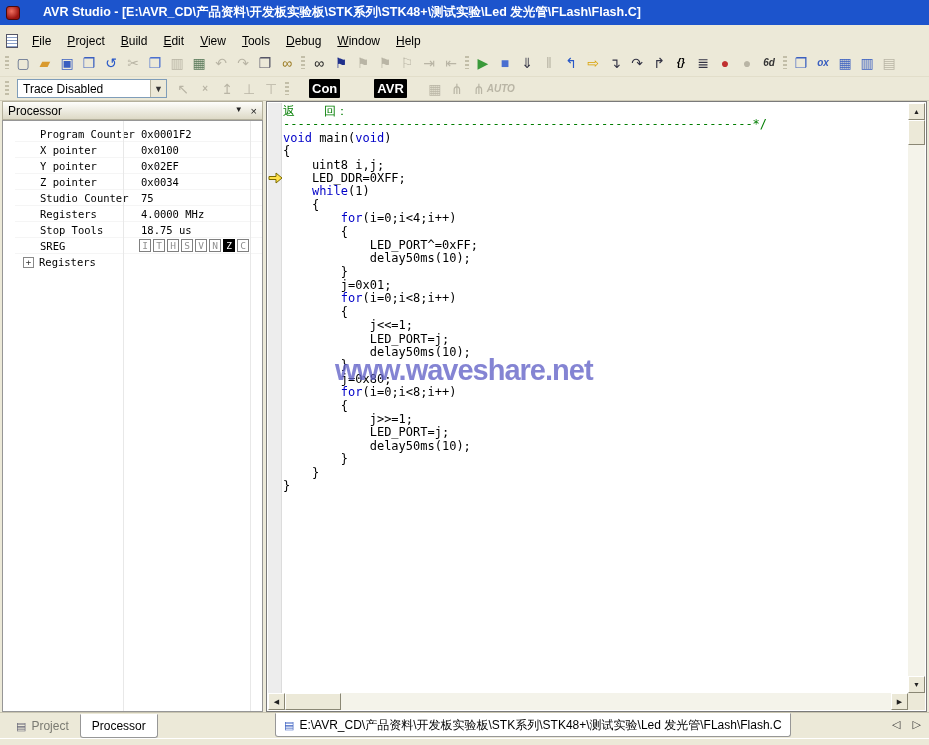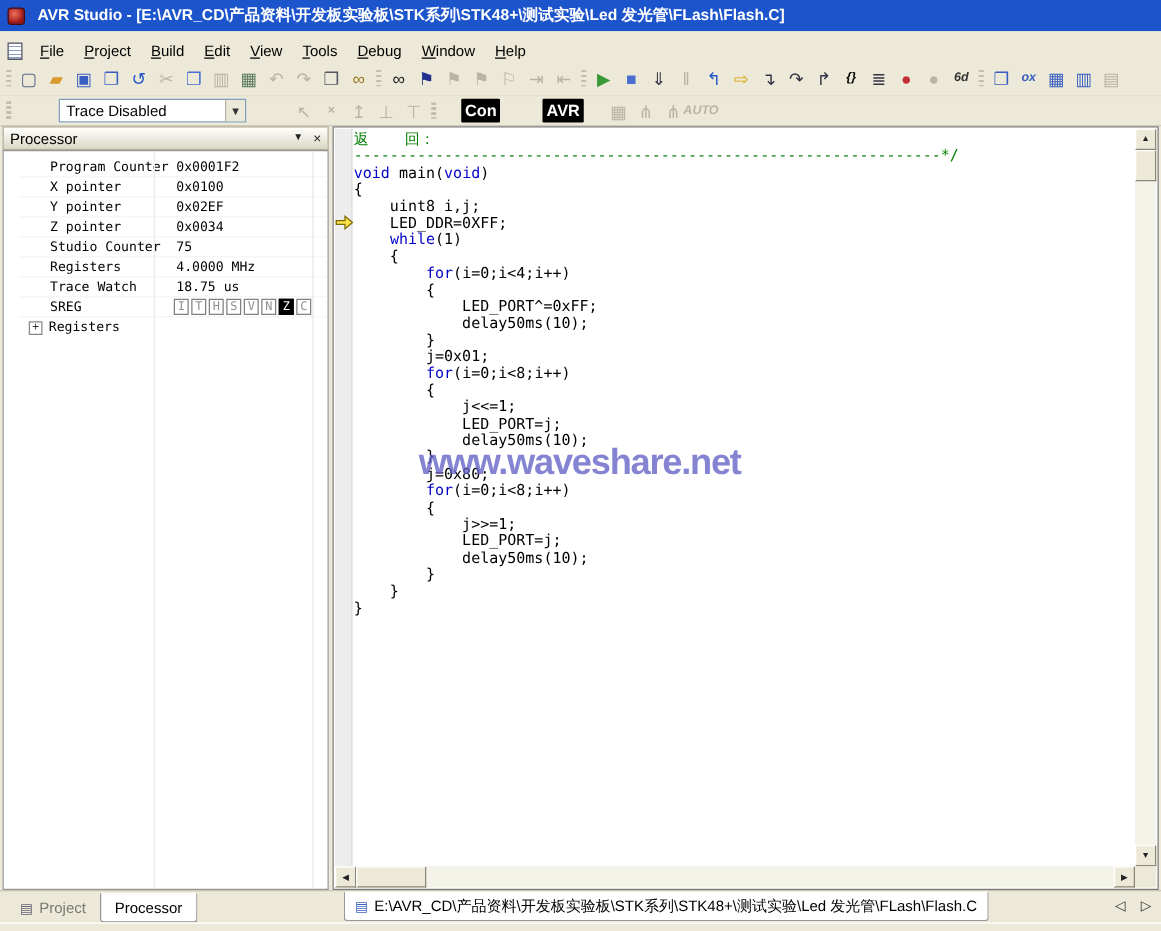--- a/index.html
+++ b/index.html
@@ -7,40 +7,40 @@
   body {
     position:relative; overflow:hidden; background:#ece9d8;
     font-family:"Liberation Sans", sans-serif; font-size:12px; color:#000;
   }
 
   
   .titlebar {
     position:absolute; top:0; left:0; right:0; height:25px;
     background:linear-gradient(180deg,#5a96ec 0%,#2a68dc 18%,#1e57cе 45%,#1c54cc 70%,#0c3aa6 100%);
     background-color:#1c54cc;
-    display:flex; align-items:center; gap:10px; padding:0 6px;
+    display:flex; align-items:center; gap:23px; padding:0 6px;
   }
   .app-icon { width:14px; height:14px; border-radius:3px; border:1px solid #4a0a0a;
     background:radial-gradient(circle at 38% 35%, #f07060, #9c1410 70%); flex:0 0 auto; }
   .title-text { color:#fff; font-weight:bold; font-size:12.5px; white-space:nowrap; overflow:hidden; }
 
   
   .menubar {
     position:absolute; top:25px; left:0; right:0; height:24px; background:#ece9d8;
     border-bottom:1px solid #d8d4c2; display:flex; align-items:center; padding:16px 4px;
   }
   .doc-icon { width:12px; height:14px; border:1px solid #556; margin:0 6px 0 2px;
     background:repeating-linear-gradient(180deg,#fff 0 2px,#8aa0c8 2px 3px); }
   .menu-item { display:inline-block; padding:3px 8px; font-size:12px; }
   .menu-item::first-letter { text-decoration:underline; }
 
   
   .toolbar { position:absolute; left:0; right:0; background:#ece9d8; display:flex; align-items:center; padding:0 2px; }
   #tb1 { top:49px; height:28px; border-bottom:1px solid #e2deca; }
-  #tb2 { top:77px; height:24px; border-bottom:1px solid #cfcbb8;gap:30px; }
+  #tb2 { top:77px; height:24px; border-bottom:1px solid #cfcbb8; }
   .tb-sep { width:4px; align-self:stretch; margin:4px 3px;
     background:repeating-linear-gradient(180deg,#c2be a8 0 2px,transparent 2px 4px);
     background:repeating-linear-gradient(180deg,#c2bea8 0 2px,transparent 2px 4px); }
   .tbtn { width:22px; height:21px; display:inline-flex; align-items:center; justify-content:center;
     font-size:14px; color:#445; flex:0 0 auto; }
   .tbtn.dis { color:#b9b5a5 !important; }
   .tbtn.txt { font-size:10px; font-weight:bold; font-style:italic; }
   .tbtn.badge { width:auto; height:auto; padding:2px 3px; margin:0 17px; background:#000;
     color:#fff !important; font-size:13px; font-weight:bold; font-style:normal; border-radius:1px; }
   .combo { width:150px; height:19px; margin:0 5px; background:#fff; border:1px solid #7f9db9;
@@ -222,21 +222,21 @@
           </div>
           <div class="prow">
             <span class="plabel">Studio Counter</span>
             <span class="pvalue">75</span>
           </div>
           <div class="prow">
             <span class="plabel">Registers</span>
             <span class="pvalue">4.0000 MHz</span>
           </div>
           <div class="prow">
-            <span class="plabel">Trace Watch</span>
+            <span class="plabel">Stop Tools</span>
             <span class="pvalue">18.75 us</span>
           </div>
         </div>
       <div class="prow">
         <span class="plabel">SREG</span>
         <span class="flags">
             <span class="flag">I</span>
             <span class="flag">T</span>
             <span class="flag">H</span>
             <span class="flag">S</span>

